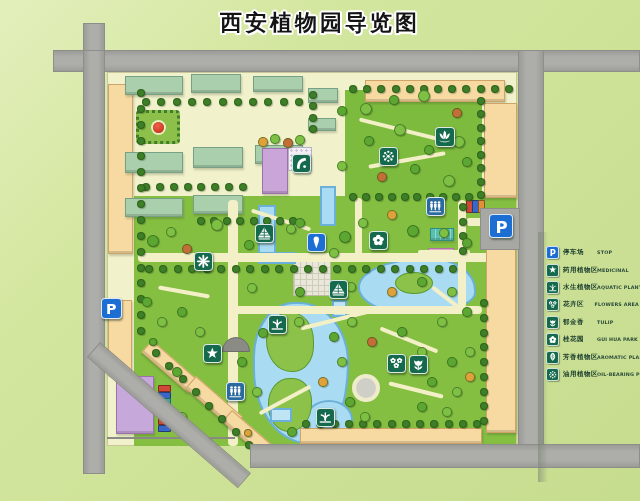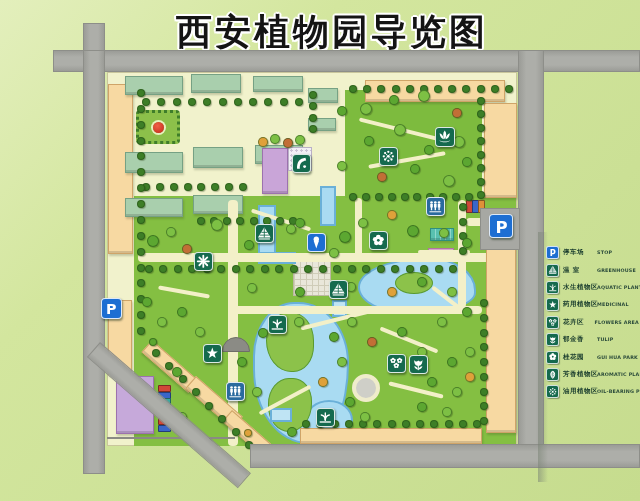--- a/index.html
+++ b/index.html
@@ -21,21 +21,21 @@
   .pink{background:#d8a8cc;border-color:#b076a0;}
   .teal{background:repeating-linear-gradient(90deg,#59c0b0 0 4px,#8fd8cc 4px 5px);border-color:#2e8f80;}
   .water{position:absolute;background:#a9dbf2;border:2px solid #6ab0d8;box-sizing:border-box;}
   .path{position:absolute;background:#f3f0c8;border-radius:4px;}
   .plaza-grid{background-color:#e9e7da;background-image:linear-gradient(#cfccb8 1px,transparent 1px),linear-gradient(90deg,#cfccb8 1px,transparent 1px);background-size:6px 6px;border:1px solid #bdb9a2;}
   .plaza-dots{background-color:#f2eff6;background-image:radial-gradient(#c9c2d4 1px,transparent 1.2px);background-size:5px 5px;border:1px solid #b9b0c6;}
   .tree{position:absolute;border-radius:50%;box-shadow:1px 1px 1px rgba(40,60,20,.35);}
   .marker{position:absolute;border-radius:4px;box-shadow:1px 1.5px 2px rgba(20,40,20,.45);border:1px solid rgba(255,255,255,.85);box-sizing:border-box;display:flex;align-items:center;justify-content:center;}
   .marker svg{width:86%;height:86%;display:block;}
   
-  #title{position:absolute;left:332px;top:8px;transform:translateX(-50%);font-size:36px;font-weight:800;letter-spacing:3px;color:#141414;white-space:nowrap;
+  #title{position:absolute;left:320px;top:8px;transform:translateX(-50%);font-size:22px;font-weight:800;letter-spacing:3px;color:#141414;white-space:nowrap;
     text-shadow:-2px 0 0 #fff,2px 0 0 #fff,0 -2px 0 #fff,0 2px 0 #fff,-1.5px -1.5px 0 #fff,1.5px -1.5px 0 #fff,-1.5px 1.5px 0 #fff,1.5px 1.5px 0 #fff;}
   
   #legend{position:absolute;left:546px;top:244px;width:93px;}
   .lrow{display:flex;align-items:center;height:17.4px;}
   .lic{width:13px;height:13px;border-radius:2.5px;flex:0 0 13px;display:flex;align-items:center;justify-content:center;border:1px solid rgba(255,255,255,.8);box-sizing:border-box;box-shadow:1px 1px 1px rgba(30,50,30,.4);}
   .lic svg{width:86%;height:86%;display:block;}
   .lzh{font-size:6.5px;font-weight:700;color:#173a2c;margin-left:4px;width:34px;white-space:nowrap;letter-spacing:.5px;}
   .len{font-size:4.8px;font-weight:700;color:#2a4a3a;white-space:nowrap;letter-spacing:.2px;}
   #legend-shade{position:absolute;left:538px;top:232px;width:10px;height:250px;background:linear-gradient(90deg,rgba(120,130,115,.55),rgba(120,130,115,0));}
   #footer{position:absolute;left:552px;top:476px;width:86px;text-align:center;}
@@ -530,50 +530,39 @@
           <svg viewBox="0 0 12 12" xmlns="http://www.w3.org/2000/svg">
             <text x="6" y="10" text-anchor="middle" font-size="10.5" font-weight="bold" fill="#fff" font-family="DejaVu Sans">P</text>
           </svg>
         </span>
         <span class="lzh">停车场</span>
         <span class="len">STOP</span>
       </div>
       <div class="lrow">
         <span class="lic" style="background: rgb(21, 106, 78);">
           <svg viewBox="0 0 12 12" xmlns="http://www.w3.org/2000/svg">
-            <path d="M6 1.1 L11.2 9.5 L0.8 9.5 Z" fill="#fff"></path>
-            <path d="M6 1.1 L6 9.5 M3.6 5.2 L8.4 5.2 M2.2 7.5 L9.8 7.5" stroke="#156a4e" stroke-width="0.7" fill="none"></path>
-            <rect x="1.4" y="10.2" width="9.2" height="0.9" fill="#fff"></rect>
-          </svg>
-        </span>
-        <span class="lzh">温 室</span>
-        <span class="len">GREENHOUSE</span>
+            <path d="M6 1.2 L7.13 4.44 L10.56 4.52 L7.83 6.6 L8.82 9.88 L6 7.92 L3.18 9.88 L4.17 6.6 L1.44 4.52 L4.87 4.44 Z" fill="#fff"></path>
+          </svg>
+        </span>
+        <span class="lzh">药用植物区</span>
+        <span class="len">MEDICINAL</span>
       </div>
       <div class="lrow">
         <span class="lic" style="background: rgb(21, 106, 78);">
           <svg viewBox="0 0 12 12" xmlns="http://www.w3.org/2000/svg">
             <g stroke="#fff" stroke-width="1.1" fill="none" stroke-linecap="round">
               <path d="M6 8.3 L6 2.4"></path>
               <path d="M6 8.3 C6 5.6 4.4 4.5 2.7 4.1"></path>
               <path d="M6 8.3 C6 5.6 7.6 4.5 9.3 4.1"></path>
             </g>
             <rect x="1.4" y="9.3" width="9.2" height="1.1" fill="#fff"></rect>
           </svg>
         </span>
         <span class="lzh">水生植物区</span>
         <span class="len">AQUATIC PLANTS</span>
-      </div>
-      <div class="lrow">
-        <span class="lic" style="background: rgb(21, 106, 78);">
-          <svg viewBox="0 0 12 12" xmlns="http://www.w3.org/2000/svg">
-            <path d="M6 1.2 L7.13 4.44 L10.56 4.52 L7.83 6.6 L8.82 9.88 L6 7.92 L3.18 9.88 L4.17 6.6 L1.44 4.52 L4.87 4.44 Z" fill="#fff"></path>
-          </svg>
-        </span>
-        <span class="lzh">药用植物区</span>
-        <span class="len">MEDICINAL</span>
       </div>
       <div class="lrow">
         <span class="lic" style="background: rgb(21, 106, 78);">
           <svg viewBox="0 0 12 12" xmlns="http://www.w3.org/2000/svg">
             <circle cx="3.30" cy="2.40" r="1" fill="#fff"></circle>
             <circle cx="4.54" cy="3.30" r="1" fill="#fff"></circle>
             <circle cx="4.06" cy="4.75" r="1" fill="#fff"></circle>
             <circle cx="2.54" cy="4.75" r="1" fill="#fff"></circle>
             <circle cx="2.06" cy="3.30" r="1" fill="#fff"></circle>
             <circle cx="3.3" cy="3.7" r="0.7" fill="#156a4e"></circle>

